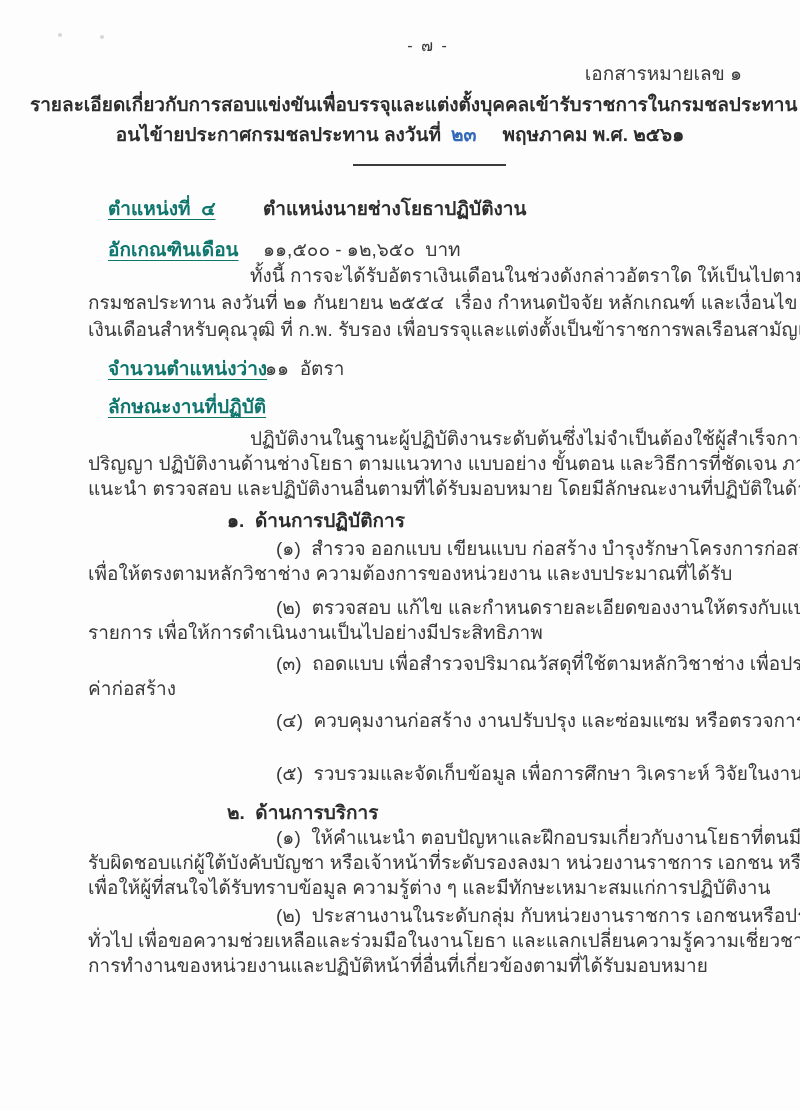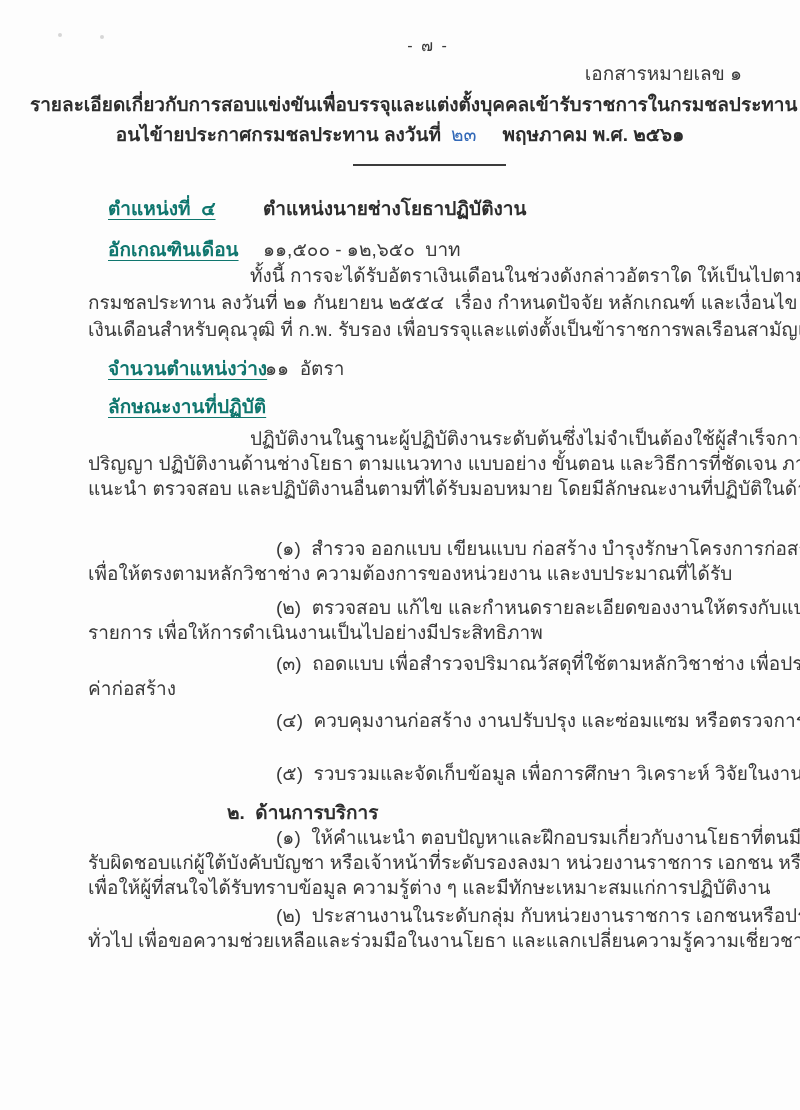--- a/index.html
+++ b/index.html
@@ -15,21 +15,21 @@
   .label {
     font-weight:bold; color:#0f766e;
     text-decoration:underline; text-underline-offset:4px;
     white-space:pre;
   }
   .val { white-space:pre; }
   .pagenum { font-size:16px; letter-spacing:2px; }
   .doclabel { font-size:19px;margin-left:8px; }
   .t1 { font-size:19px; }
   .t2 { font-size:19px; }
-  .day { font-weight:normal; margin:0 26px 0 10px; }
+  .day { font-weight:bold; margin:0 26px 0 10px; }
   .rule { top:164px; left:353px; width:153px; height:2px; background:#3c3c3c; }
   .para { left:88px; width:700px; }
   .line { line-height:27px; white-space:pre; }
   .tight .line { line-height:25px; }
   .ind-p { text-indent:162px; }
   .ind-i { text-indent:188px; }
   .speck { width:4px; height:4px; border-radius:50%; background:#d6d6d6; }
 </style>
 </head>
 <body>
@@ -75,20 +75,21 @@
   <div class="abs" style="top:391px;left:108px">
     <span class="label">ลักษณะงานที่ปฏิบัติ</span>
   </div>
 
   <div class="abs para tight" style="top:426px">
     <div class="line ind-p">ปฏิบัติงานในฐานะผู้ปฏิบัติงานระดับต้นซึ่งไม่จำเป็นต้องใช้ผู้สำเร็จการศึกษาระดับ</div>
     <div class="line">ปริญญา ปฏิบัติงานด้านช่างโยธา ตามแนวทาง แบบอย่าง ขั้นตอน และวิธีการที่ชัดเจน ภายใต้การกำกับ</div>
     <div class="line">แนะนำ ตรวจสอบ และปฏิบัติงานอื่นตามที่ได้รับมอบหมาย โดยมีลักษณะงานที่ปฏิบัติในด้านต่าง ๆ ดังนี้</div>
   </div>
 
+  <div class="abs bold val" style="top:505px;left:227px">๑.  ด้านการปฏิบัติการ</div>
 
   <div class="abs para tight" style="top:536px">
     <div class="line ind-i">(๑)  สำรวจ ออกแบบ เขียนแบบ ก่อสร้าง บำรุงรักษาโครงการก่อสร้างต่าง ๆ</div>
     <div class="line">เพื่อให้ตรงตามหลักวิชาช่าง ความต้องการของหน่วยงาน และงบประมาณที่ได้รับ</div>
   </div>
 
   <div class="abs para tight" style="top:595px">
     <div class="line ind-i">(๒)  ตรวจสอบ แก้ไข และกำหนดรายละเอียดของงานให้ตรงกับแบบรูปและ</div>
     <div class="line">รายการ เพื่อให้การดำเนินงานเป็นไปอย่างมีประสิทธิภาพ</div>
   </div>
@@ -110,15 +111,16 @@
 
   <div class="abs para tight" style="top:825px">
     <div class="line ind-i">(๑)  ให้คำแนะนำ ตอบปัญหาและฝึกอบรมเกี่ยวกับงานโยธาที่ตนมีความ</div>
     <div class="line">รับผิดชอบแก่ผู้ใต้บังคับบัญชา หรือเจ้าหน้าที่ระดับรองลงมา หน่วยงานราชการ เอกชน หรือประชาชนทั่วไป</div>
     <div class="line">เพื่อให้ผู้ที่สนใจได้รับทราบข้อมูล ความรู้ต่าง ๆ และมีทักษะเหมาะสมแก่การปฏิบัติงาน</div>
   </div>
 
   <div class="abs para tight" style="top:903px">
     <div class="line ind-i">(๒)  ประสานงานในระดับกลุ่ม กับหน่วยงานราชการ เอกชนหรือประชาชน</div>
     <div class="line">ทั่วไป เพื่อขอความช่วยเหลือและร่วมมือในงานโยธา และแลกเปลี่ยนความรู้ความเชี่ยวชาญที่เป็นประโยชน์ต่อ</div>
+    <div class="line">การทำงานของหน่วยงานและปฏิบัติหน้าที่อื่นที่เกี่ยวข้องตามที่ได้รับมอบหมาย</div>
   </div>
 
 </div>
 
 </body></html>

